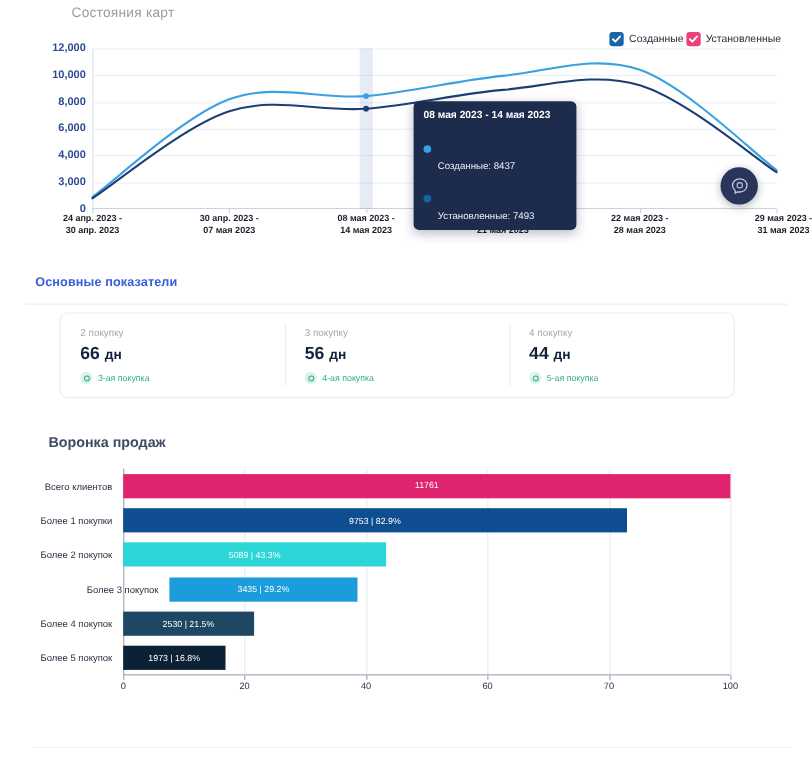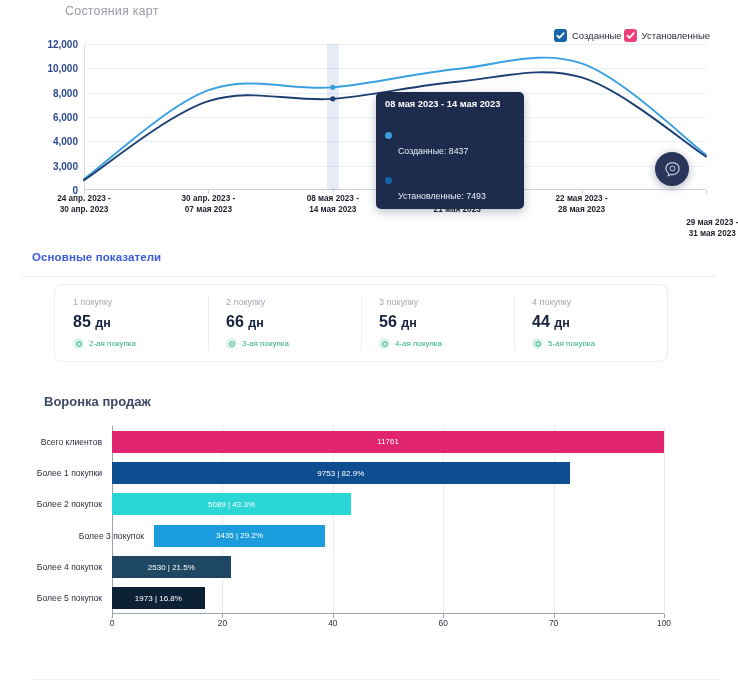--- a/index.html
+++ b/index.html
@@ -253,21 +253,21 @@
           <div class="xtick" style="left: 373.2px;">
             <div>15 мая 2023 -</div>
             <div>21 мая 2023</div>
           </div>
           <div class="tick-mark" style="left: 373.2px;"></div>
           <div class="xtick" style="left: 497.6px;">
             <div>22 мая 2023 -</div>
             <div>28 мая 2023</div>
           </div>
           <div class="tick-mark" style="left: 497.6px;"></div>
-          <div class="xtick last" style="left: 622px; margin-top: 24px;">
+          <div class="xtick last" style="left: 622px;">
             <div>29 мая 2023 -</div>
             <div>31 мая 2023</div>
           </div>
           <div class="tick-mark" style="left: 622px;"></div>
         </div>
       <div class="hover-band" id="hover-band" style="left: 242.8px;"></div>
       <svg id="line-svg" width="622" height="146" style="position:absolute;left:0;top:0;overflow:visible">
           <path d="M0,135.05 C20.733333333333334,120.24722222222223 82.93333333333334,61.51669444444445 124.4,46.233333333333334 C165.86666666666667,30.94997222222222 207.33333333333334,46.89844444444445 248.8,43.349833333333336 C290.26666666666665,39.80122222222222 331.73333333333335,28.92219444444444 373.2,24.941666666666663 C414.66666666666663,20.961138888888886 456.1333333333333,5.170833333333334 497.6,19.46666666666667 C539.0666666666667,33.7625 601.2666666666667,95.50833333333334 622,110.71666666666667" fill="none" stroke="#3aa0e0" stroke-width="1.9" stroke-linecap="round"></path>
           <circle cx="248.8" cy="43.349833333333336" r="2.6" fill="#3aa0e0"></circle>
           <path d="M0,136.26666666666668 C20.733333333333334,123.08611111111112 82.93333333333334,70.75525 124.4,57.18333333333334 C165.86666666666667,43.61141666666667 207.33333333333334,58.07961111111113 248.8,54.83516666666668 C290.26666666666665,51.59072222222223 331.73333333333335,41.279472222222225 373.2,37.71666666666667 C414.66666666666663,34.15386111111111 456.1333333333333,20.987499999999997 497.6,33.45833333333333 C539.0666666666667,45.92916666666666 601.2666666666667,99.36111111111111 622,112.54166666666667" fill="none" stroke="#1c3f73" stroke-width="1.9" stroke-linecap="round"></path>
@@ -293,32 +293,20 @@
       <path d="M12 3.2c-4.6 0-8.3 3.3-8.3 7.5 0 2.4 1.2 4.5 3.1 5.9v3.2l3-1.7c.7.2 1.5.3 2.2.3 4.6 0 8.3-3.3 8.3-7.7S16.6 3.2 12 3.2z" fill="none" stroke="#c3cbe0" stroke-width="1.5"></path>
       <circle cx="12" cy="10.7" r="3.1" fill="none" stroke="#c3cbe0" stroke-width="1.2"></circle>
     </svg>
   </div>
 </div>
 
 <div class="panel-metrics">
   <div class="metrics-header">Основные показатели</div>
   <div class="metrics-divider"></div>
   <div class="metrics-card" id="metrics-host">
-      <div class="metric">
-        <div class="metric-label">1 покупку</div>
-        <div class="metric-value"><span>85</span> <span class="unit">дн</span></div>
-        <div class="metric-foot">
-          <span class="metric-badge">
-            <svg width="6" height="6" viewBox="0 0 8 8">
-              <circle cx="4" cy="4" r="3" fill="none" stroke="#2eb086" stroke-width="1.3"></circle>
-            </svg>
-          </span>
-          <span class="metric-foot-label">2-ая покупка</span>
-        </div>
-      </div>
       <div class="metric">
         <div class="metric-label">2 покупку</div>
         <div class="metric-value"><span>66</span> <span class="unit">дн</span></div>
         <div class="metric-foot">
           <span class="metric-badge">
             <svg width="6" height="6" viewBox="0 0 8 8">
               <circle cx="4" cy="4" r="3" fill="none" stroke="#2eb086" stroke-width="1.3"></circle>
             </svg>
           </span>
           <span class="metric-foot-label">3-ая покупка</span>

